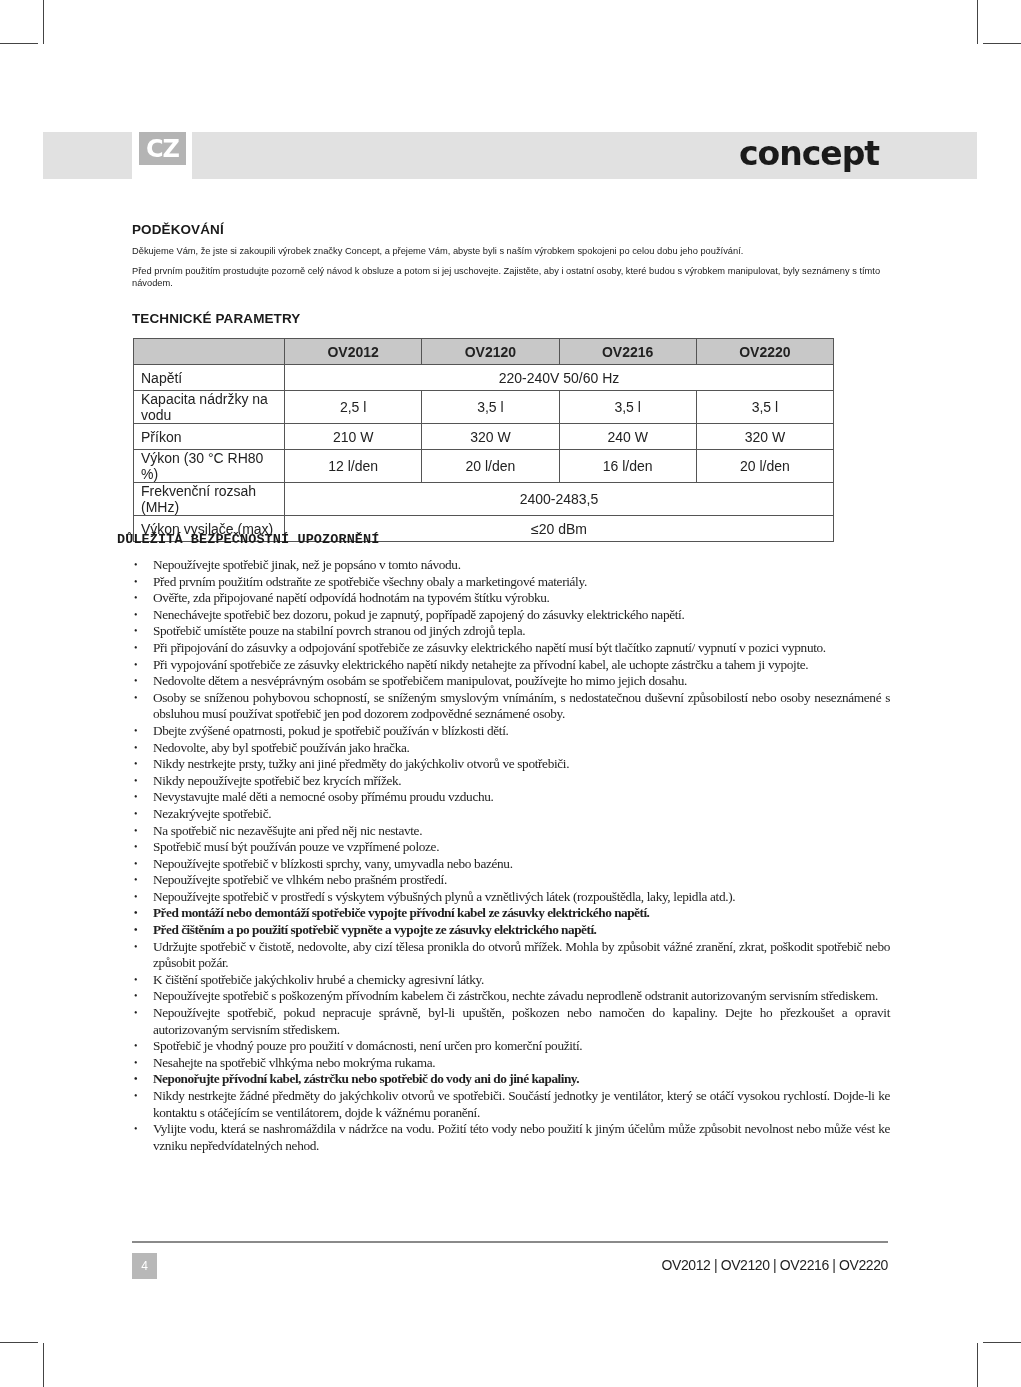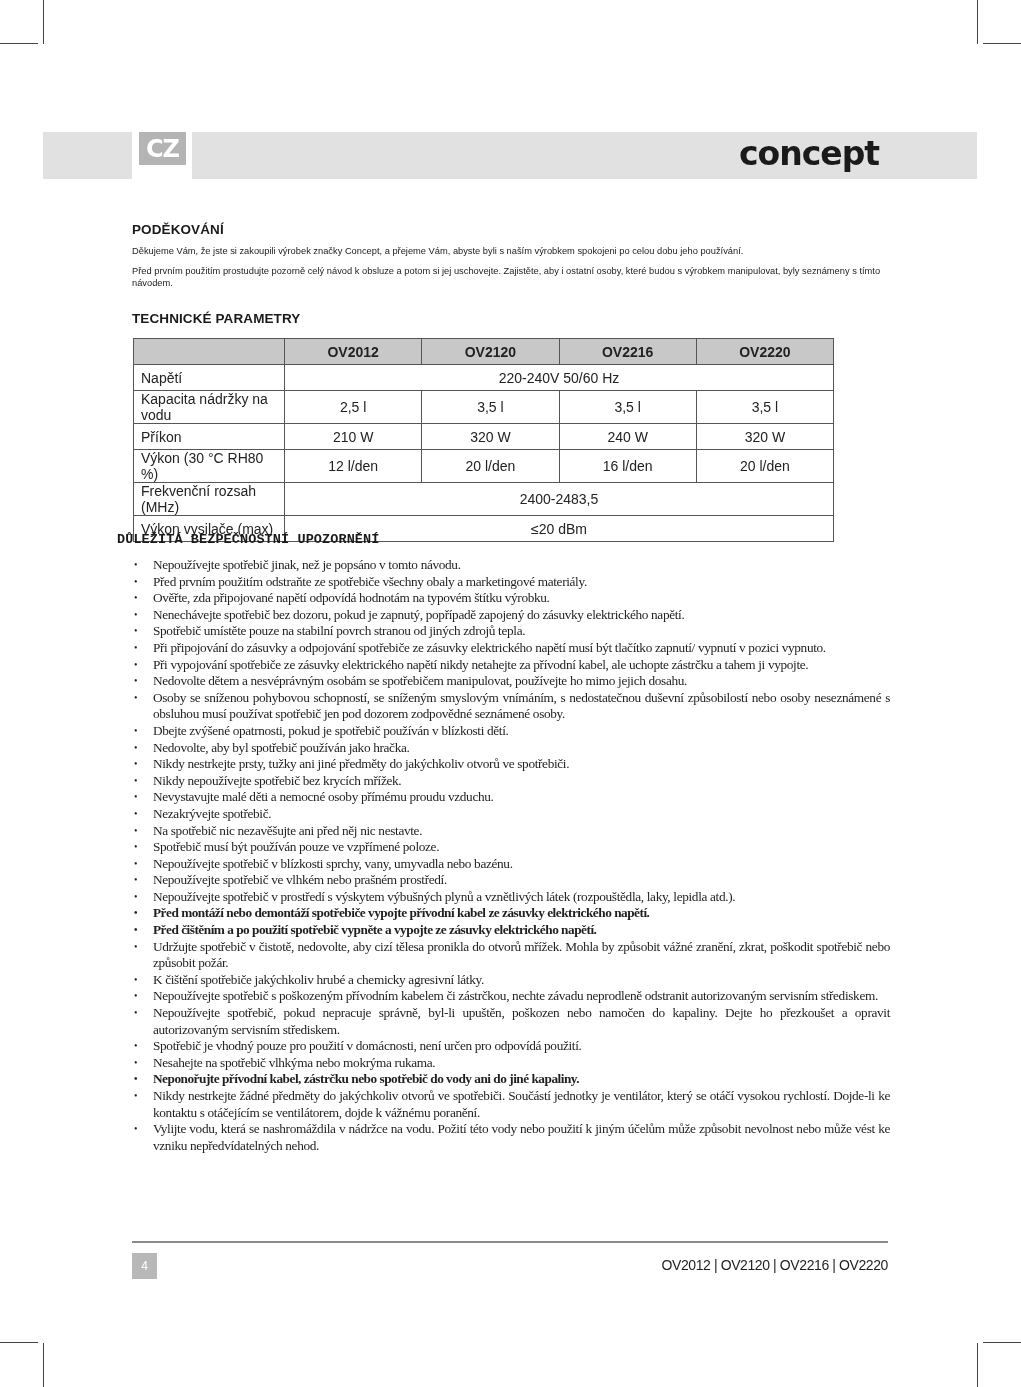--- a/index.html
+++ b/index.html
@@ -138,21 +138,21 @@
     <li>Spotřebič musí být používán pouze ve vzpřímené poloze.</li>
     <li>Nepoužívejte spotřebič v blízkosti sprchy, vany, umyvadla nebo bazénu.</li>
     <li>Nepoužívejte spotřebič ve vlhkém nebo prašném prostředí.</li>
     <li>Nepoužívejte spotřebič v prostředí s výskytem výbušných plynů a vznětlivých látek (rozpouštědla, laky, lepidla atd.).</li>
     <li class="bold">Před montáží nebo demontáží spotřebiče vypojte přívodní kabel ze zásuvky elektrického napětí.</li>
     <li class="bold">Před čištěním a po použití spotřebič vypněte a vypojte ze zásuvky elektrického napětí.</li>
     <li>Udržujte spotřebič v čistotě, nedovolte, aby cizí tělesa pronikla do otvorů mřížek. Mohla by způsobit vážné zranění, zkrat, poškodit spotřebič nebo způsobit požár.</li>
     <li>K čištění spotřebiče jakýchkoliv hrubé a chemicky agresivní látky.</li>
     <li>Nepoužívejte spotřebič s poškozeným přívodním kabelem či zástrčkou, nechte závadu neprodleně odstranit autorizovaným servisním střediskem.</li>
     <li>Nepoužívejte spotřebič, pokud nepracuje správně, byl-li upuštěn, poškozen nebo namočen do kapaliny. Dejte ho přezkoušet a opravit autorizovaným servisním střediskem.</li>
-    <li>Spotřebič je vhodný pouze pro použití v domácnosti, není určen pro odpovídá použití.</li>
+    <li>Spotřebič je vhodný pouze pro použití v domácnosti, není určen pro komerční použití.</li>
     <li>Nesahejte na spotřebič vlhkýma nebo mokrýma rukama.</li>
     <li class="bold">Neponořujte přívodní kabel, zástrčku nebo spotřebič do vody ani do jiné kapaliny.</li>
     <li>Nikdy nestrkejte žádné předměty do jakýchkoliv otvorů ve spotřebiči. Součástí jednotky je ventilátor, který se otáčí vysokou rychlostí. Dojde-li ke kontaktu s otáčejícím se ventilátorem, dojde k vážnému poranění.</li>
     <li>Vylijte vodu, která se nashromáždila v nádržce na vodu. Požití této vody nebo použití k jiným účelům může způsobit nevolnost nebo může vést ke vzniku nepředvídatelných nehod.</li>
   </ul>
 
 <div class="footer-rule"></div>
 <div class="page-num">4</div>
 <div class="footer-models">OV2012 | OV2120 | OV2216 | OV2220</div>
 

